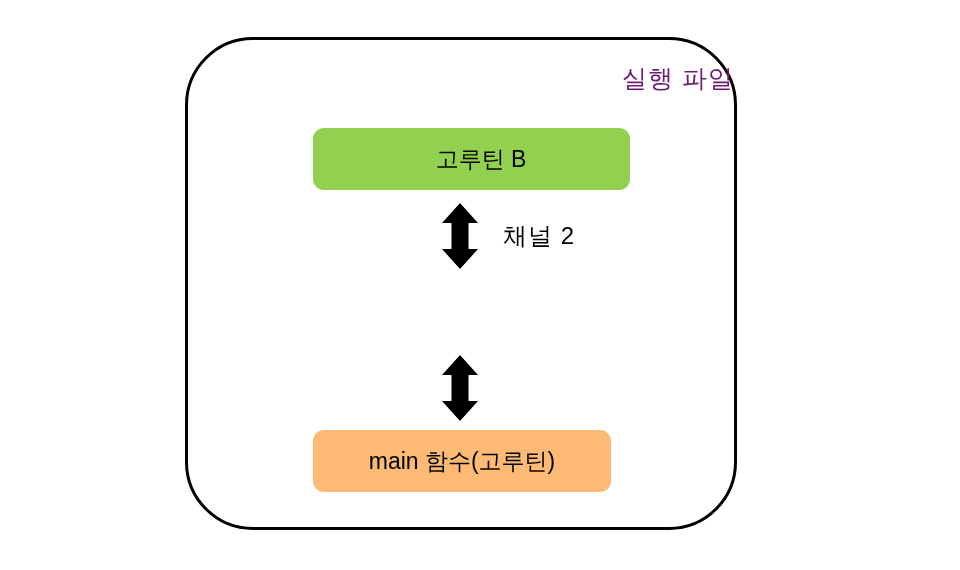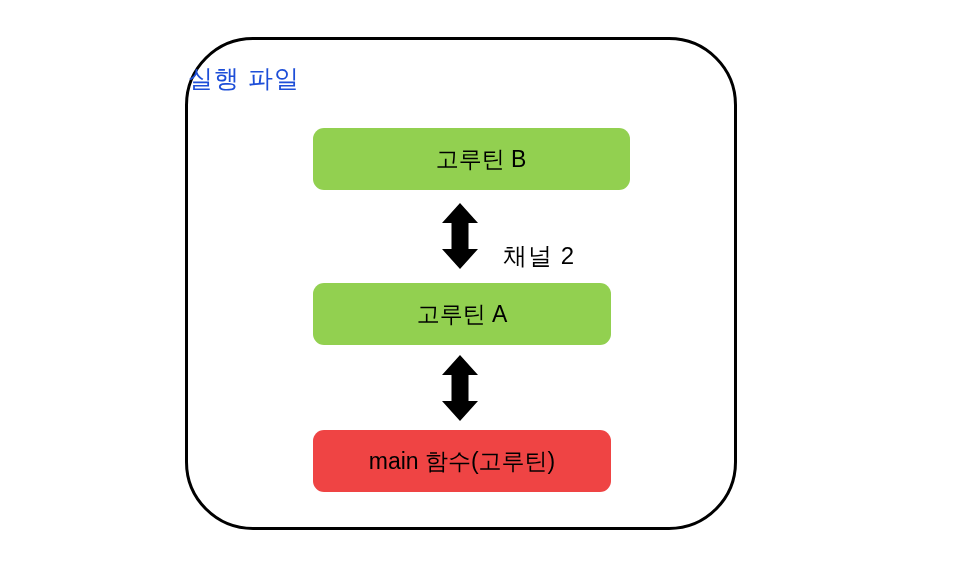--- a/index.html
+++ b/index.html
@@ -24,23 +24,23 @@
     box-sizing: border-box;
     border: 3px solid #000000;
     border-radius: 68px;
     background: #ffffff;
   }
   .diagram-title {
     position: absolute;
     left: 0;
     top: 22px;
     width: 100%;
-    text-align: left;
+    text-align: right;
     font-size: 25px;
-    color: #1d4ed8;
+    color: #701a75;
     letter-spacing: 1px;
   }
   .node {
     position: absolute;
     left: 125px;
     width: 298px;
     height: 62px;
     border-radius: 11px;
     display: flex;
     align-items: center;
@@ -60,48 +60,45 @@
   .arrow-1 { top: 163px; }
   .arrow-2 { top: 315px; }
   .channel-label {
     position: absolute;
     left: 315px;
     width: 140px;
     font-size: 24px;
     color: #000000;
     letter-spacing: 1px;
   }
-  .channel-2 { top: 180px; margin-top: 20px; }
+  .channel-2 { top: 180px; }
   .channel-1 { top: 333px; }
 </style>
 </head>
 <body>
 
 <div class="canvas">
   <div class="outer-box">
 
     <div class="diagram-title">실행 파일</div>
 
     <div class="node node-b" style="background-color: rgb(146, 208, 80); padding-left: 19px;">
       <span>고루틴 B</span>
     </div>
 
     <svg class="arrow arrow-1" viewBox="0 0 36 66" aria-hidden="true">
       <polygon points="18,0 36,20 26.5,20 26.5,46 36,46 18,66 0,46 9.5,46 9.5,20 0,20" style="fill: rgb(0, 0, 0);"></polygon>
     </svg>
 
     <div class="channel-label channel-2">채널 2</div>
 
-    <div class="node node-a" style="background-color: rgb(146, 208, 80);">
-      <span>고루틴 A</span>
-    </div>
 
     <svg class="arrow arrow-2" viewBox="0 0 36 66" aria-hidden="true">
       <polygon points="18,0 36,20 26.5,20 26.5,46 36,46 18,66 0,46 9.5,46 9.5,20 0,20" style="fill: rgb(0, 0, 0);"></polygon>
     </svg>
 
 
-    <div class="node node-main" style="background-color: #ef4444;">
+    <div class="node node-main" style="background-color: #fdba74;">
       <span>main 함수(고루틴)</span>
     </div>
 
   </div>
 </div>
 
 </body></html>

